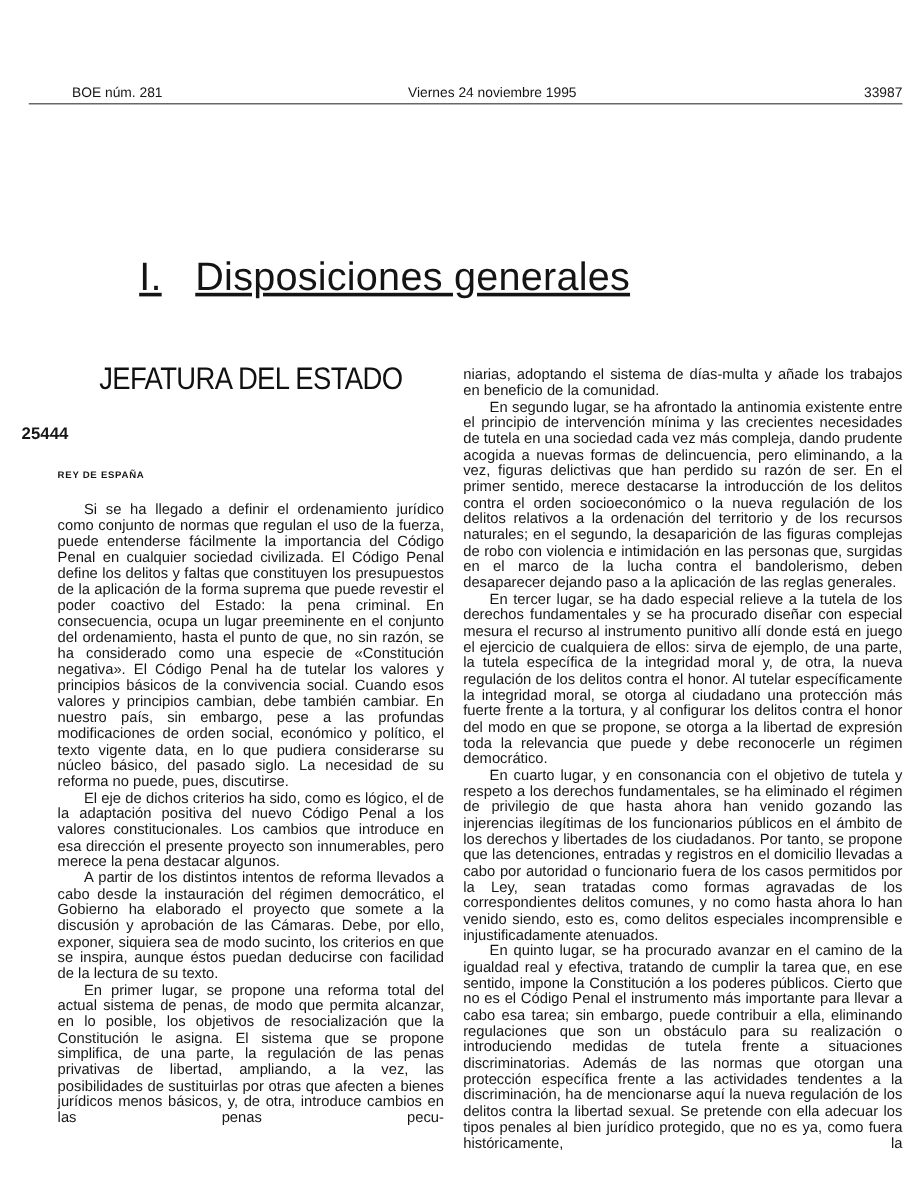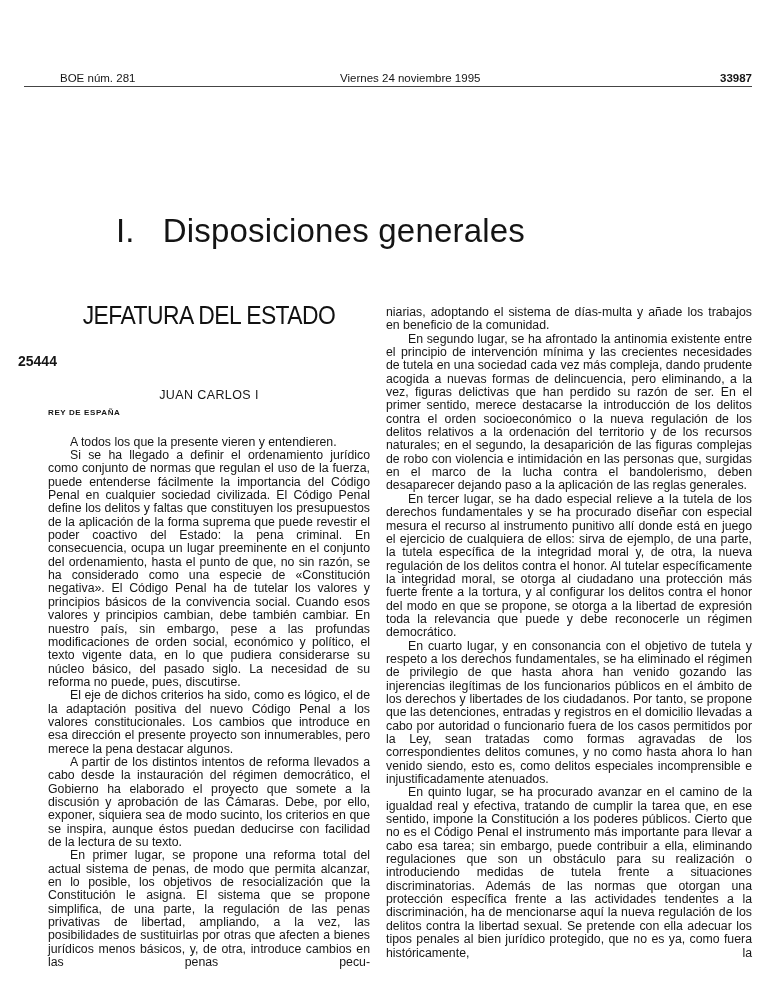--- a/index.html
+++ b/index.html
@@ -10,25 +10,25 @@
       position: relative;
     }
     .page-header {
       position: absolute; left: 24px; top: 70px; width: 728px; height: 16px;
       font-size: 11.5px; font-family: "Liberation Sans", sans-serif;
       border-bottom: 1.5px solid #444;
     }
     .page-header span { position: absolute; top: 2px; padding-left: 36px; }
     .hdr-left { left: 0; }
     .hdr-center { left: 280px; }
-    .hdr-right { right: 0; font-weight: bold; }
+    .hdr-right { right: 0; font-weight: normal; }
     .section-title {
       position: absolute; left: 0; width: 641px; top: 212px;
       text-align: center; font-size: 33px; letter-spacing: 0.2px;
-      font-family: "Liberation Sans", sans-serif; color: #141414;
+      font-family: "Liberation Sans", sans-serif; color: #141414; text-decoration: underline;
     }
     .section-title .roman { margin-right: 28px; }
     .col { position: absolute; font-size: 12.3px; line-height: 13.35px; text-align: justify; }
     .col-left { left: 48px; width: 322px; top: 300px; }
     .col-right { left: 386px; width: 366px; top: 306px; }
     .org-title {
       text-align: center; font-size: 26px; line-height: 30px; letter-spacing: -0.6px;
       transform: scaleX(0.88); transform-origin: center;
       margin: 0 0 24px 0; color: #111;
     }
@@ -55,24 +55,22 @@
   <span class="roman">I.</span><span>Disposiciones generales</span>
 </div>
 
 <div class="col col-left">
   <div class="org-title">JEFATURA DEL ESTADO</div>
 
   <div class="law-row">
     <div class="law-number">25444</div>
   </div>
 
-  <div class="king">JUAN CARLOS I</div>
   <div class="king-sub">REY DE ESPAÑA</div>
 
-  <p class="indent">A todos los que la presente vieren y entendieren.</p>
 
 
   <p class="indent">Si se ha llegado a definir el ordenamiento jurídico como conjunto de normas que regulan el uso de la fuerza, puede entenderse fácilmente la importancia del Código Penal en cualquier sociedad civilizada. El Código Penal define los delitos y faltas que constituyen los presupuestos de la aplicación de la forma suprema que puede revestir el poder coactivo del Estado: la pena criminal. En consecuencia, ocupa un lugar preeminente en el conjunto del ordenamiento, hasta el punto de que, no sin razón, se ha considerado como una especie de «Constitución negativa». El Código Penal ha de tutelar los valores y principios básicos de la convivencia social. Cuando esos valores y principios cambian, debe también cambiar. En nuestro país, sin embargo, pese a las profundas modificaciones de orden social, económico y político, el texto vigente data, en lo que pudiera considerarse su núcleo básico, del pasado siglo. La necesidad de su reforma no puede, pues, discutirse.</p>
   <p class="indent">El eje de dichos criterios ha sido, como es lógico, el de la adaptación positiva del nuevo Código Penal a los valores constitucionales. Los cambios que introduce en esa dirección el presente proyecto son innumerables, pero merece la pena destacar algunos.</p>
   <p class="indent">A partir de los distintos intentos de reforma llevados a cabo desde la instauración del régimen democrático, el Gobierno ha elaborado el proyecto que somete a la discusión y aprobación de las Cámaras. Debe, por ello, exponer, siquiera sea de modo sucinto, los criterios en que se inspira, aunque éstos puedan deducirse con facilidad de la lectura de su texto.</p>
   <p class="indent last-line">En primer lugar, se propone una reforma total del actual sistema de penas, de modo que permita alcanzar, en lo posible, los objetivos de resocialización que la Constitución le asigna. El sistema que se propone simplifica, de una parte, la regulación de las penas privativas de libertad, ampliando, a la vez, las posibilidades de sustituirlas por otras que afecten a bienes jurídicos menos básicos, y, de otra, introduce cambios en las penas pecu-</p>
 </div>
 
 <div class="col col-right">
   <p>niarias, adoptando el sistema de días-multa y añade los trabajos en beneficio de la comunidad.</p>

